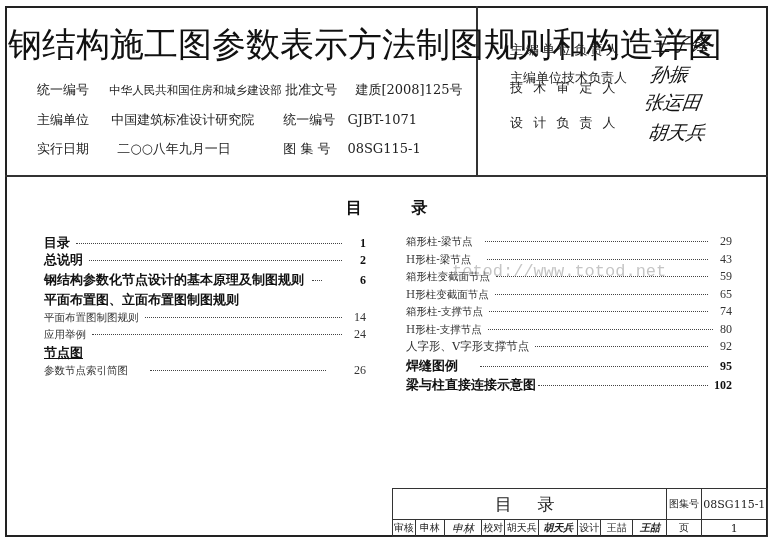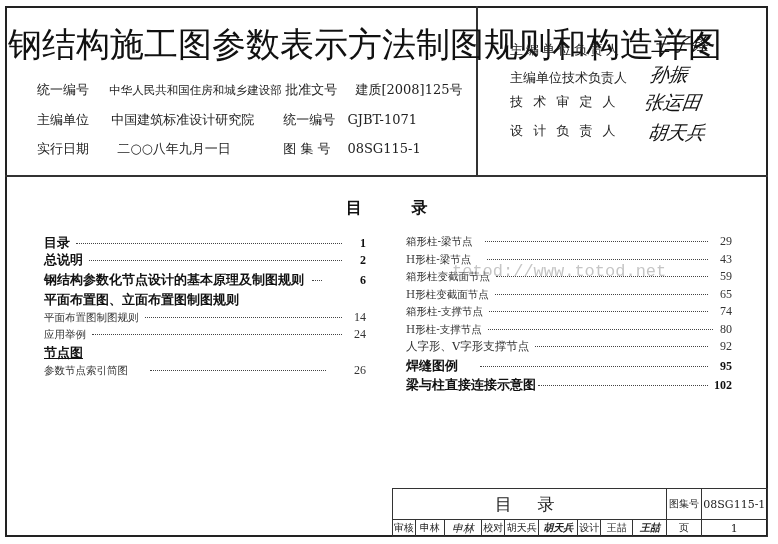--- a/index.html
+++ b/index.html
@@ -49,23 +49,23 @@
   <span style="display:inline-block; width:76px;">实行日期</span>
   <span style="display:inline-block; width:162px;">二○○八年九月一日</span>
   <span style="display:inline-block; width:60px;">图 集 号</span>
   <span>08SG115-1</span>
 </div>
 
 <div class="abs sig-label" style="left:510px; top:41px; letter-spacing:3px;">主编单位负责人</div>
 <div class="abs sig" style="left:652px; top:32px;">王子锋</div>
 <div class="abs sig-label" style="left:510px; top:69px;">主编单位技术负责人</div>
 <div class="abs sig" style="left:650px; top:62px;">孙振</div>
-<div class="abs sig-label" style="left:510px; top:93px; letter-spacing:3px;">技 术 审 定 人</div>
+<div class="abs sig-label" style="left:510px; top:79px; letter-spacing:3px;">技 术 审 定 人</div>
 <div class="abs sig" style="left:644px; top:90px;">张运田</div>
-<div class="abs sig-label" style="left:510px; top:122px; letter-spacing:3px;">设 计 负 责 人</div>
+<div class="abs sig-label" style="left:510px; top:114px; letter-spacing:3px;">设 计 负 责 人</div>
 <div class="abs sig" style="left:648px; top:120px;">胡天兵</div>
 
 <div class="abs" style="left:346px; top:198px; font-size:16px; font-weight:bold; color:#111;">
   <span>目</span>
   <span style="margin-left:44px;">录</span>
 </div>
 
 <div class="abs" style="left:44px; top:234px; width:322px;">
   <div class="entry lvl1" style="height:17px;">
       <span class="lbl">目录</span>

